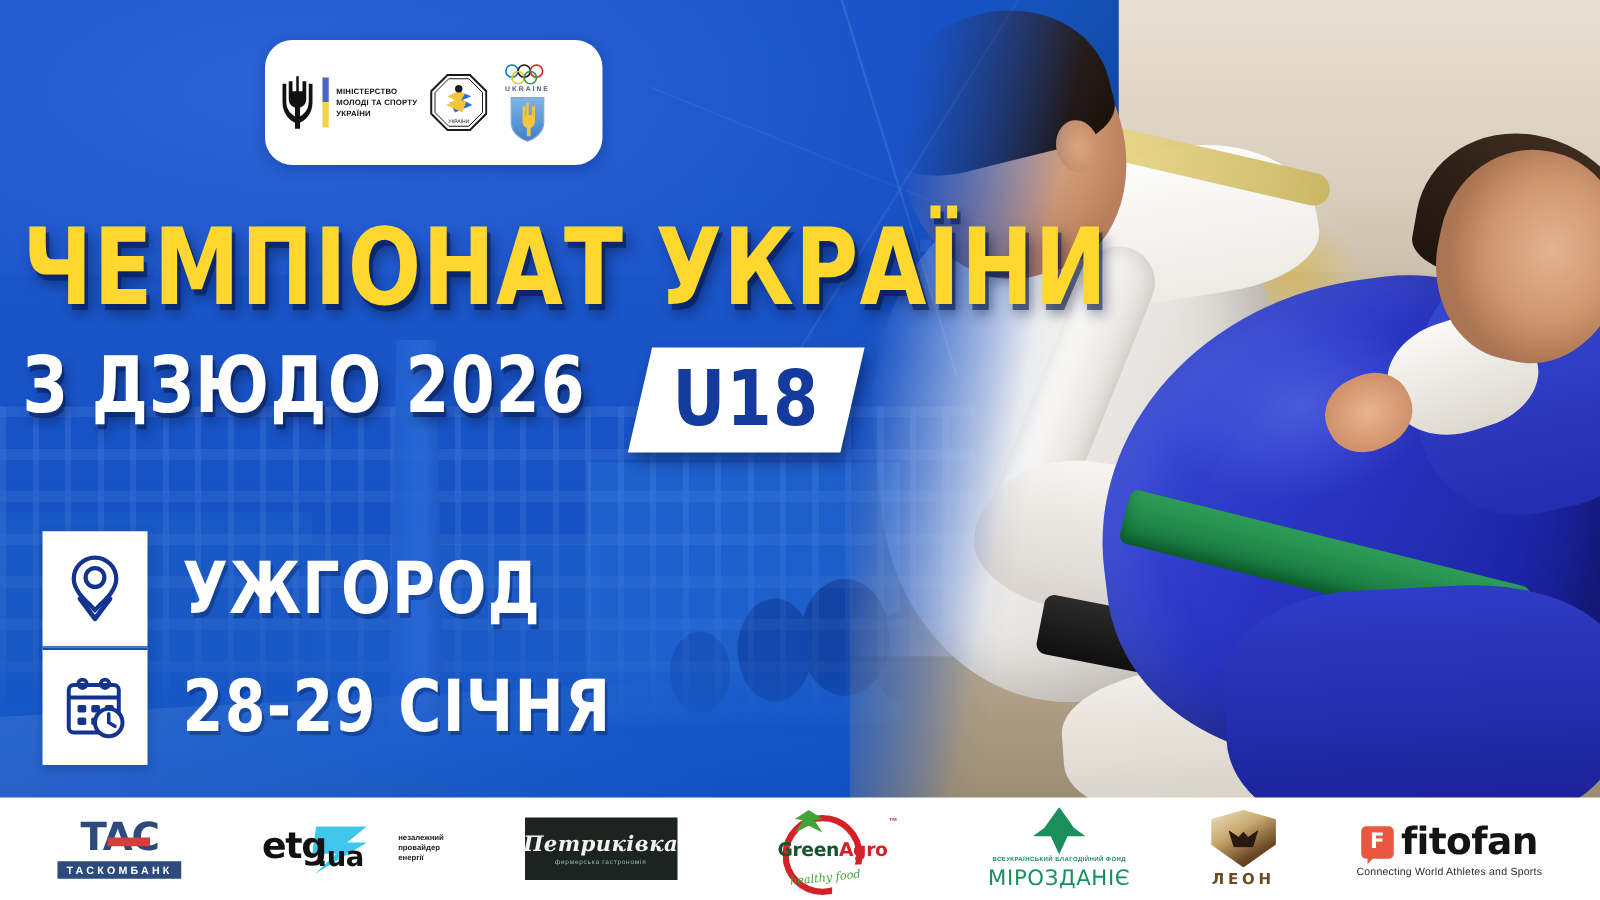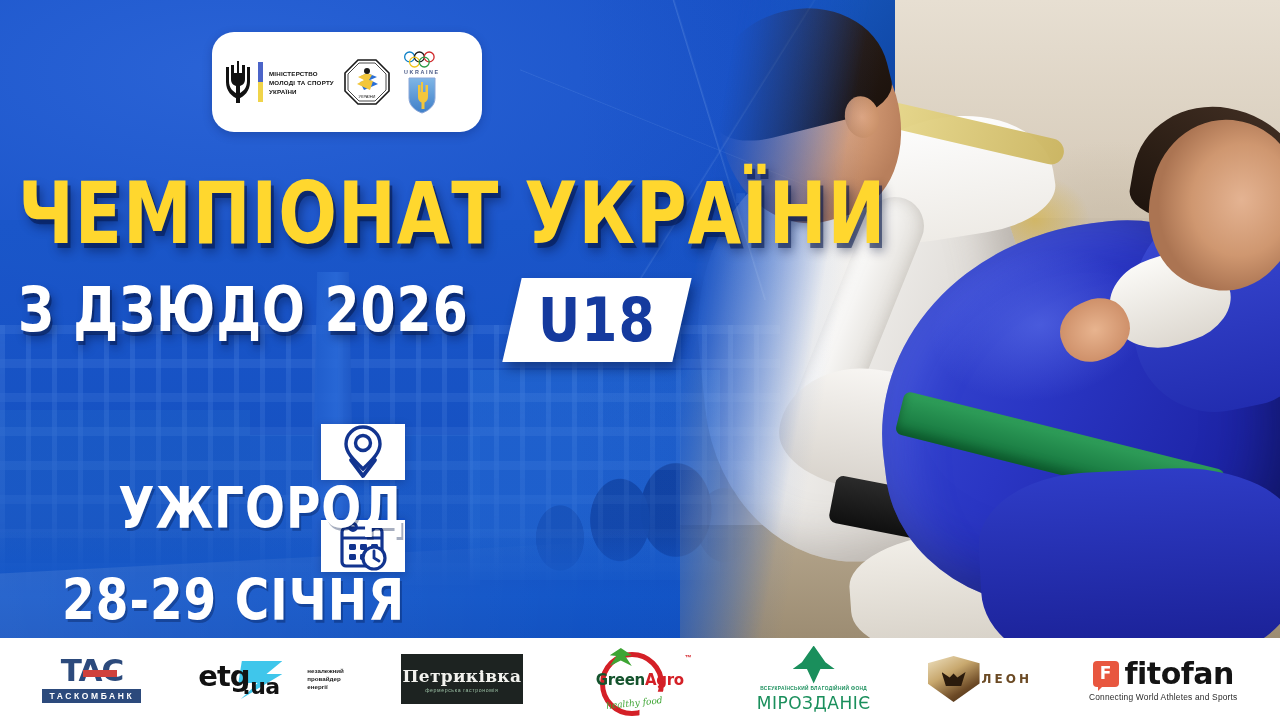--- a/index.html
+++ b/index.html
@@ -292,21 +292,21 @@
     box-shadow:5px 7px 12px rgba(2,16,58,.45);
   }
   .badge-u18 span{
     display:block;transform:skewX(13deg) scaleY(1.18);
     font-family:"DejaVu Sans", sans-serif;font-weight:bold;font-size:52px;
     color:#153a9e;letter-spacing:1px;
   }
 
   
   .info{position:absolute;left:34px;top:424px;}
-  .info-row{display:flex;align-items:flex-end;height:94px;flex-direction:column;}
+  .info-row{display:flex;align-items:center;height:94px;}
   .info-icon{
     width:84px;height:92px;background:#fff;display:flex;align-items:center;justify-content:center;
     box-shadow:0 2px 8px rgba(2,16,58,.25);
   }
   .info-row + .info-row .info-icon{border-top:2px solid #1350c4;}
   .info-text{
     margin-left:28px;
     font-family:"DejaVu Sans", sans-serif;font-weight:bold;
     font-size:47px;color:#ffffff;letter-spacing:1px;white-space:nowrap;
     transform:scaleY(1.22);transform-origin:left center;
@@ -357,21 +357,21 @@
   .frutex{
     font-family:"DejaVu Sans", sans-serif;font-weight:bold;font-size:35px;color:#2d1f14;
     letter-spacing:.5px;position:relative;
   }
 
   
   .petr{
     background:#1d2321;width:122px;height:50px;display:flex;flex-direction:column;
     align-items:center;justify-content:center;gap:1px;
   }
-  .petr-name{font-family:"DejaVu Serif", serif;font-weight:bold;
+  .petr-name{font-family:"DejaVu Serif", serif;font-style:italic;font-weight:bold;
     font-size:17px;color:#f2f2ee;letter-spacing:.3px;}
   .petr-sub{font-size:5.2px;color:#9bbfa4;letter-spacing:.6px;}
 
   
   .ga{position:relative;width:120px;height:62px;display:flex;align-items:center;justify-content:center;}
   .ga-ring{
     position:absolute;left:20px;top:4px;width:54px;height:54px;border:5px solid #d42027;
     border-radius:50%;clip-path:polygon(0 0,100% 0,100% 62%,62% 62%,62% 100%,0 100%);
   }
   .ga-sprout{position:absolute;left:30px;top:0px;width:22px;height:18px;background:#3ea534;
@@ -385,21 +385,21 @@
     font-size:9px;color:#3ea534;transform:rotate(-6deg);}
 
   
   .mz{display:flex;flex-direction:column;align-items:center;gap:2px;}
   .mz-mark{width:42px;height:38px;background:#1a8f5c;
     clip-path:polygon(50% 0,78% 44%,100% 62%,66% 62%,50% 100%,34% 62%,0 62%,22% 44%);}
   .mz-sub{font-size:4.8px;color:#1a8f5c;font-weight:bold;letter-spacing:.35px;}
   .mz-name{font-family:"DejaVu Sans", sans-serif;font-size:17px;color:#1a8f5c;letter-spacing:.5px;}
 
   
-  .leon{display:flex;flex-direction:row;align-items:center;gap:2px;}
+  .leon{display:flex;flex-direction:column;align-items:center;gap:2px;}
   .leon-mark{width:52px;height:46px;
     background:linear-gradient(150deg,#efe2c2 0%,#c8a86e 38%,#6d4a26 72%,#3a2512 100%);
     clip-path:polygon(50% 0,100% 16%,100% 60%,50% 100%,0 60%,0 16%);
     position:relative;}
   .leon-mark::after{content:"";position:absolute;left:14px;top:16px;width:24px;height:14px;
     background:#2a1a0c;clip-path:polygon(0 0,34% 40%,50% 10%,66% 40%,100% 0,82% 100%,18% 100%);}
   .leon-name{font-family:"DejaVu Sans", sans-serif;font-weight:bold;font-size:12px;
     letter-spacing:3px;color:#6b4a24;}
 
   

